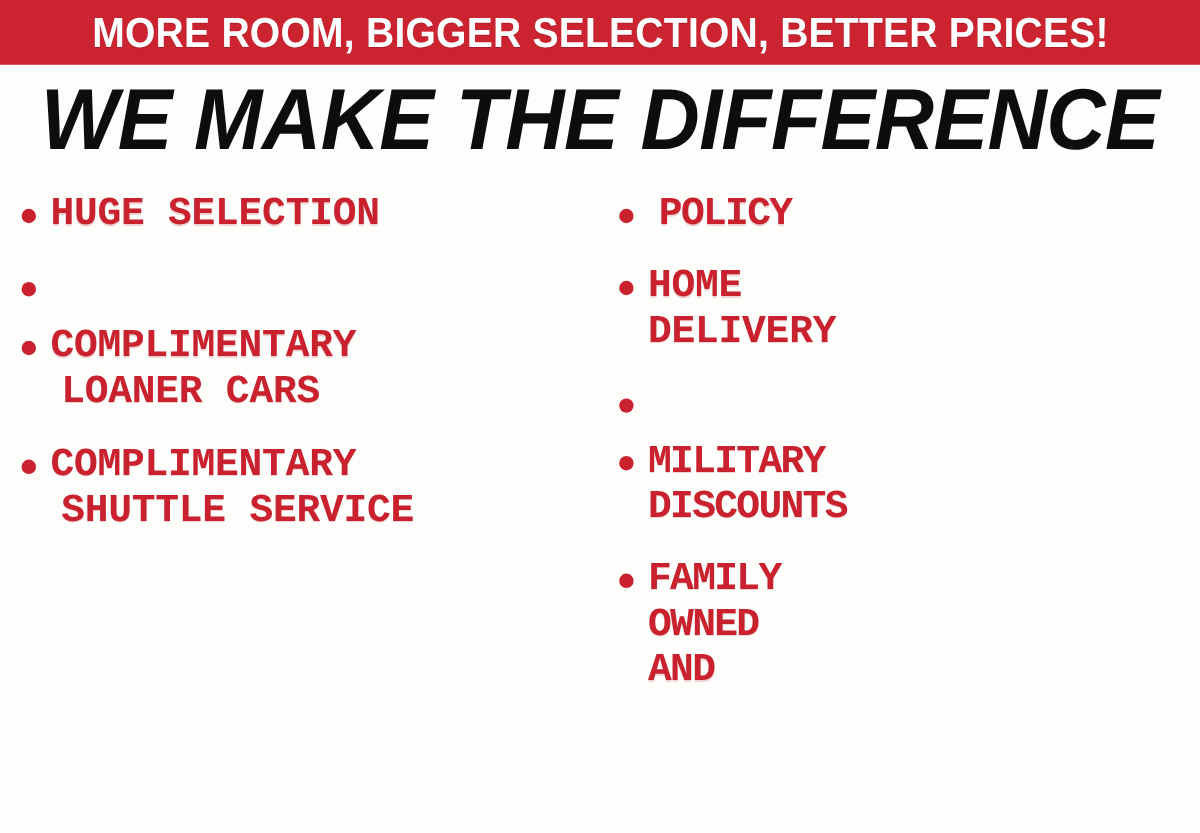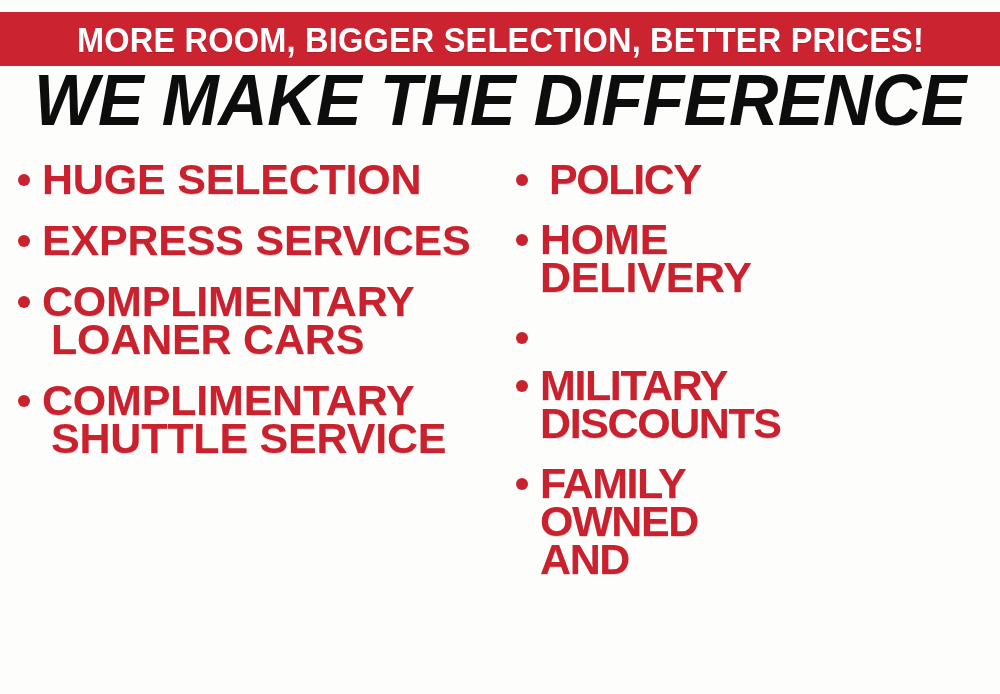--- a/index.html
+++ b/index.html
@@ -20,21 +20,21 @@
     width: 1000px;
     height: 694px;
     background: #fdfdfc;
     box-sizing: border-box;
   }
 
   
   .banner {
     position: absolute;
     left: 0;
-    top: 12px;
+    top: 0;
     width: 1000px;
     height: 54px;
     background: #cc2330;
     display: flex;
     align-items: center;
     justify-content: center;
     overflow: hidden;
   }
   .banner-text {
     color: #ffffff;
@@ -98,23 +98,23 @@
     width: 12px;
     height: 12px;
     border-radius: 50%;
     background: #c9222e;
     margin-top: 14px;
     margin-right: 12px;
   }
 
   .bullet-text {
     color: #c9222e;
-    font-family: Liberation Sans, sans-serif;
+    font-family: Liberation Mono, monospace;
     font-weight: bold;
-    font-size: 43px;
+    font-size: 33px;
     line-height: 38px;
     letter-spacing: -0.2px;
     text-transform: uppercase;
     text-shadow: 0 1px 0 rgba(170,30,40,0.18);
   }
   .bullet-text .l2 { display: block; padding-left: 9px; }
   .tight { letter-spacing: -1.4px; }
 </style>
 </head>
 <body>
@@ -133,23 +133,20 @@
 
       <div class="bullet-item">
         <span class="dot"></span>
         <div class="bullet-text">
           <span>HUGE SELECTION</span>
         </div>
       </div>
 
       <div class="bullet-item">
         <span class="dot"></span>
-        <div class="bullet-text">
-          <span>EXPRESS SERVICES</span>
-        </div>
       </div>
 
 
       <div class="bullet-item">
         <span class="dot"></span>
         <div class="bullet-text">
           <span>COMPLIMENTARY</span>
           <span class="l2">LOANER CARS</span>
         </div>
       </div>

